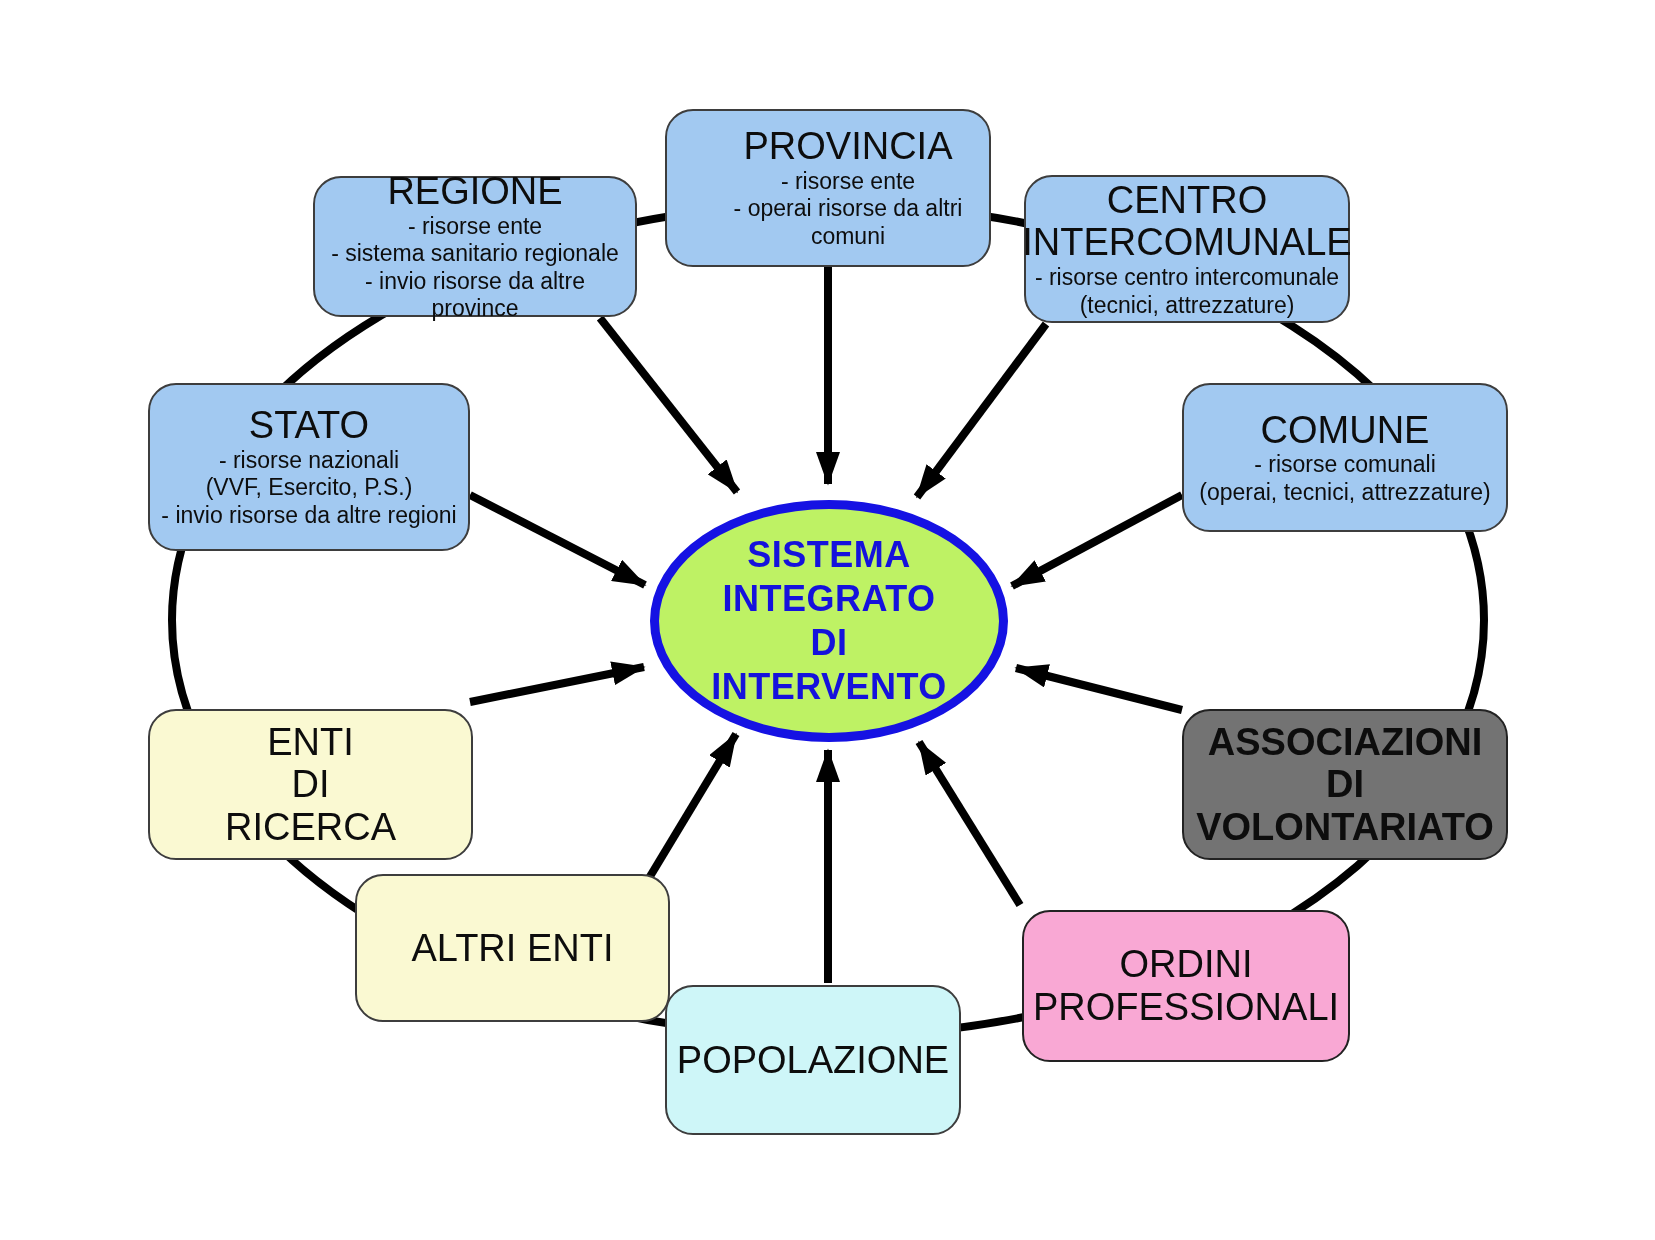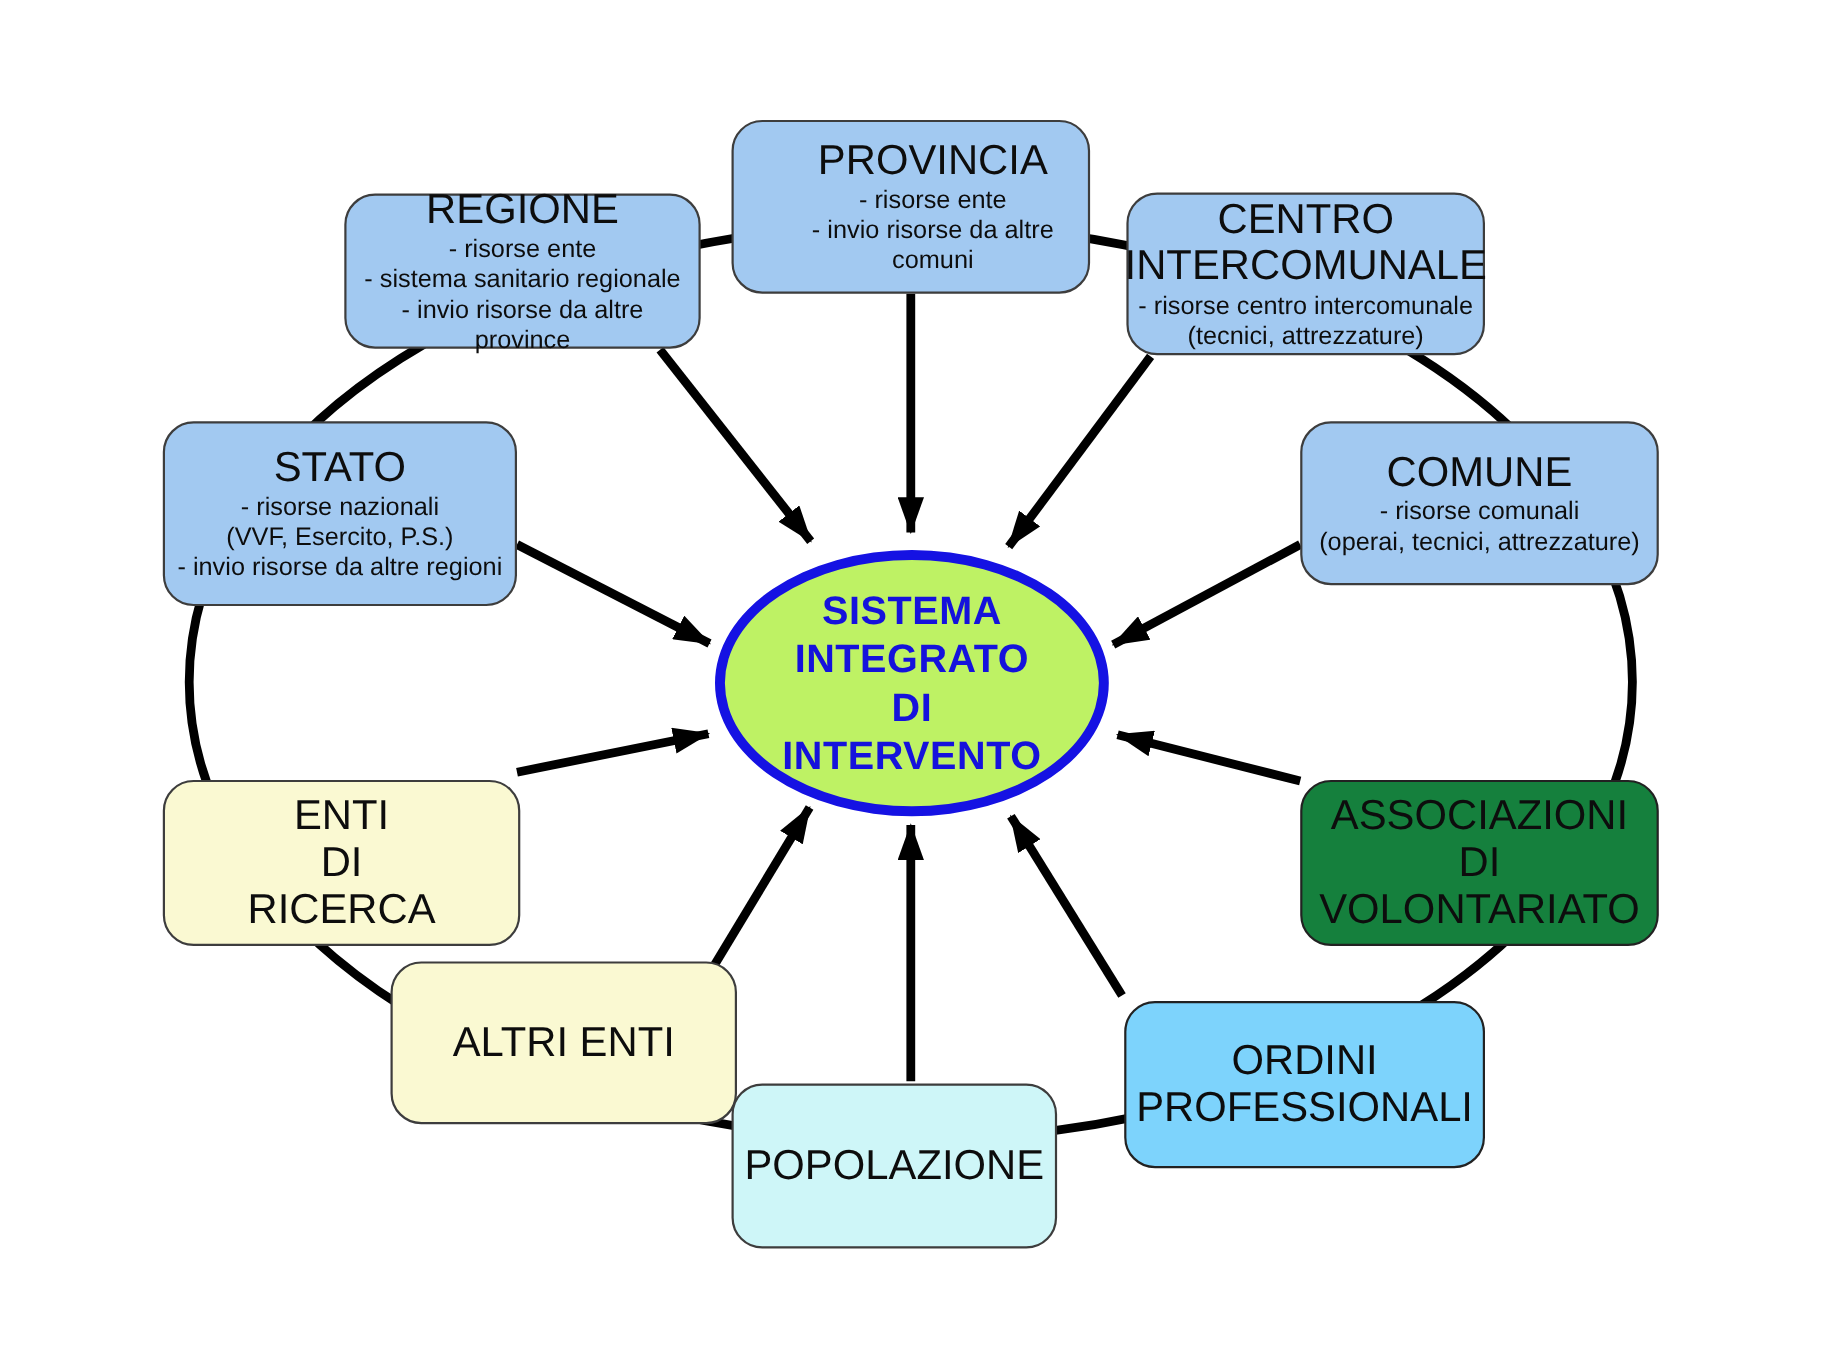--- a/index.html
+++ b/index.html
@@ -40,22 +40,22 @@
     line-height: 1.12;
     white-space: pre-line;
   }
   .node-detail {
     font-size: 23px;
     line-height: 1.2;
   }
   .c-blue  { background: #A2C9F1; }
   .c-pale  { background: #FAF9D2; }
   .c-cyan  { background: #CEF6F8; }
-  .c-green { background: #15803d; border-color: #222; }
-  .c-gold  { background: #7dd3fc; border-color: #222; }
+  .c-green { background: #737373; border-color: #222; font-weight: bold; }
+  .c-gold  { background: #f9a8d4; border-color: #222; }
 
   
   .n-regione      { left: 313px;  top: 176px; width: 324px; height: 141px; }
   .n-provincia    { left: 665px;  top: 109px; width: 326px; height: 158px; padding-left: 48px; }
   .n-centro       { left: 1024px; top: 175px; width: 326px; height: 148px; }
   .n-stato        { left: 148px;  top: 383px; width: 322px; height: 168px; }
   .n-comune       { left: 1182px; top: 383px; width: 326px; height: 149px; }
   .n-enti         { left: 148px;  top: 709px; width: 325px; height: 151px; }
   .n-associazioni { left: 1182px; top: 709px; width: 326px; height: 151px; }
   .n-altri        { left: 313px;  top: 874px; width: 315px; height: 148px; margin-left: 42px; }
@@ -115,21 +115,21 @@
   <div class="node c-blue n-regione">
     <div class="node-title">REGIONE</div>
     <div class="node-detail">- risorse ente</div>
     <div class="node-detail">- sistema sanitario regionale</div>
     <div class="node-detail">- invio risorse da altre province</div>
   </div>
 
   <div class="node c-blue n-provincia">
     <div class="node-title">PROVINCIA</div>
     <div class="node-detail">- risorse ente</div>
-    <div class="node-detail">- invio risorse da altre comuni</div>
+    <div class="node-detail">- operai risorse da altri comuni</div>
   </div>
 
   <div class="node c-blue n-centro">
     <div class="node-title">CENTRO
 INTERCOMUNALE</div>
     <div class="node-detail">- risorse centro intercomunale</div>
     <div class="node-detail">(tecnici, attrezzature)</div>
   </div>
 
   <div class="node c-blue n-stato">

